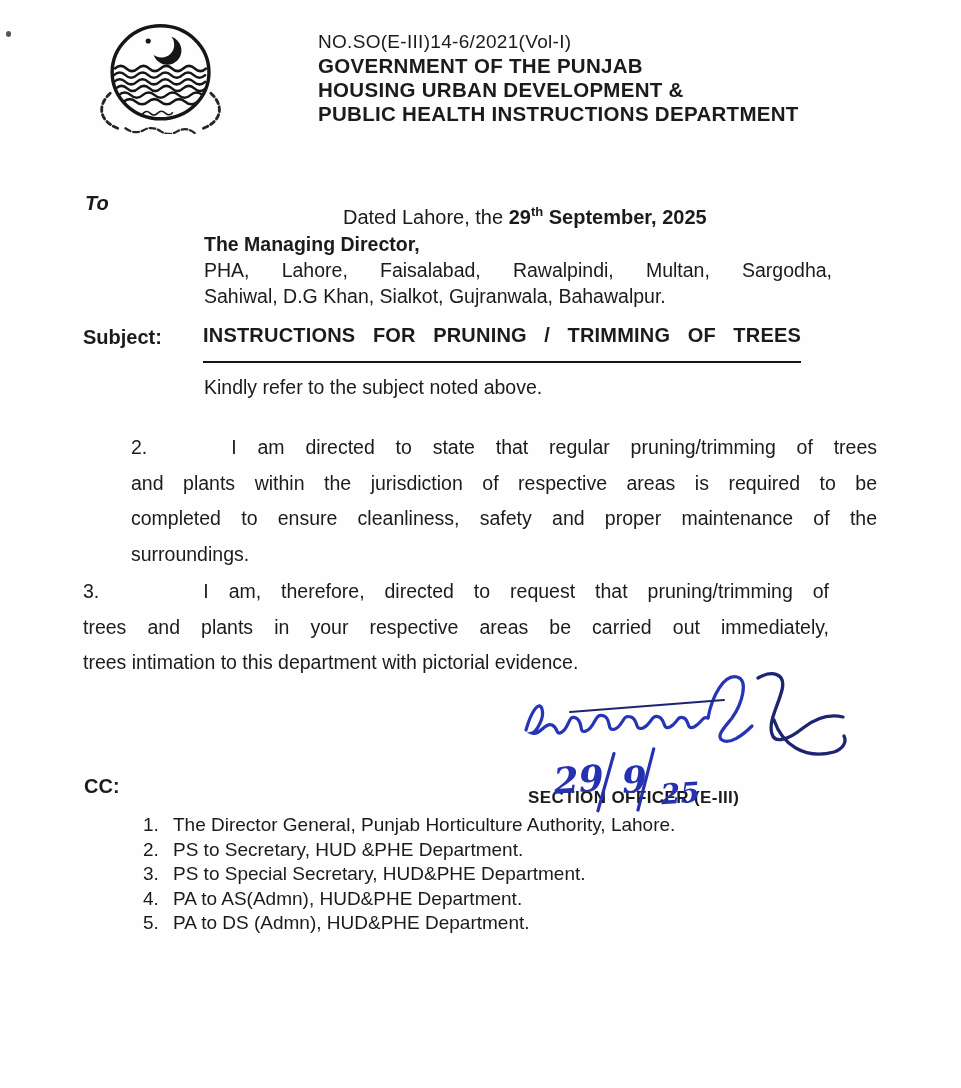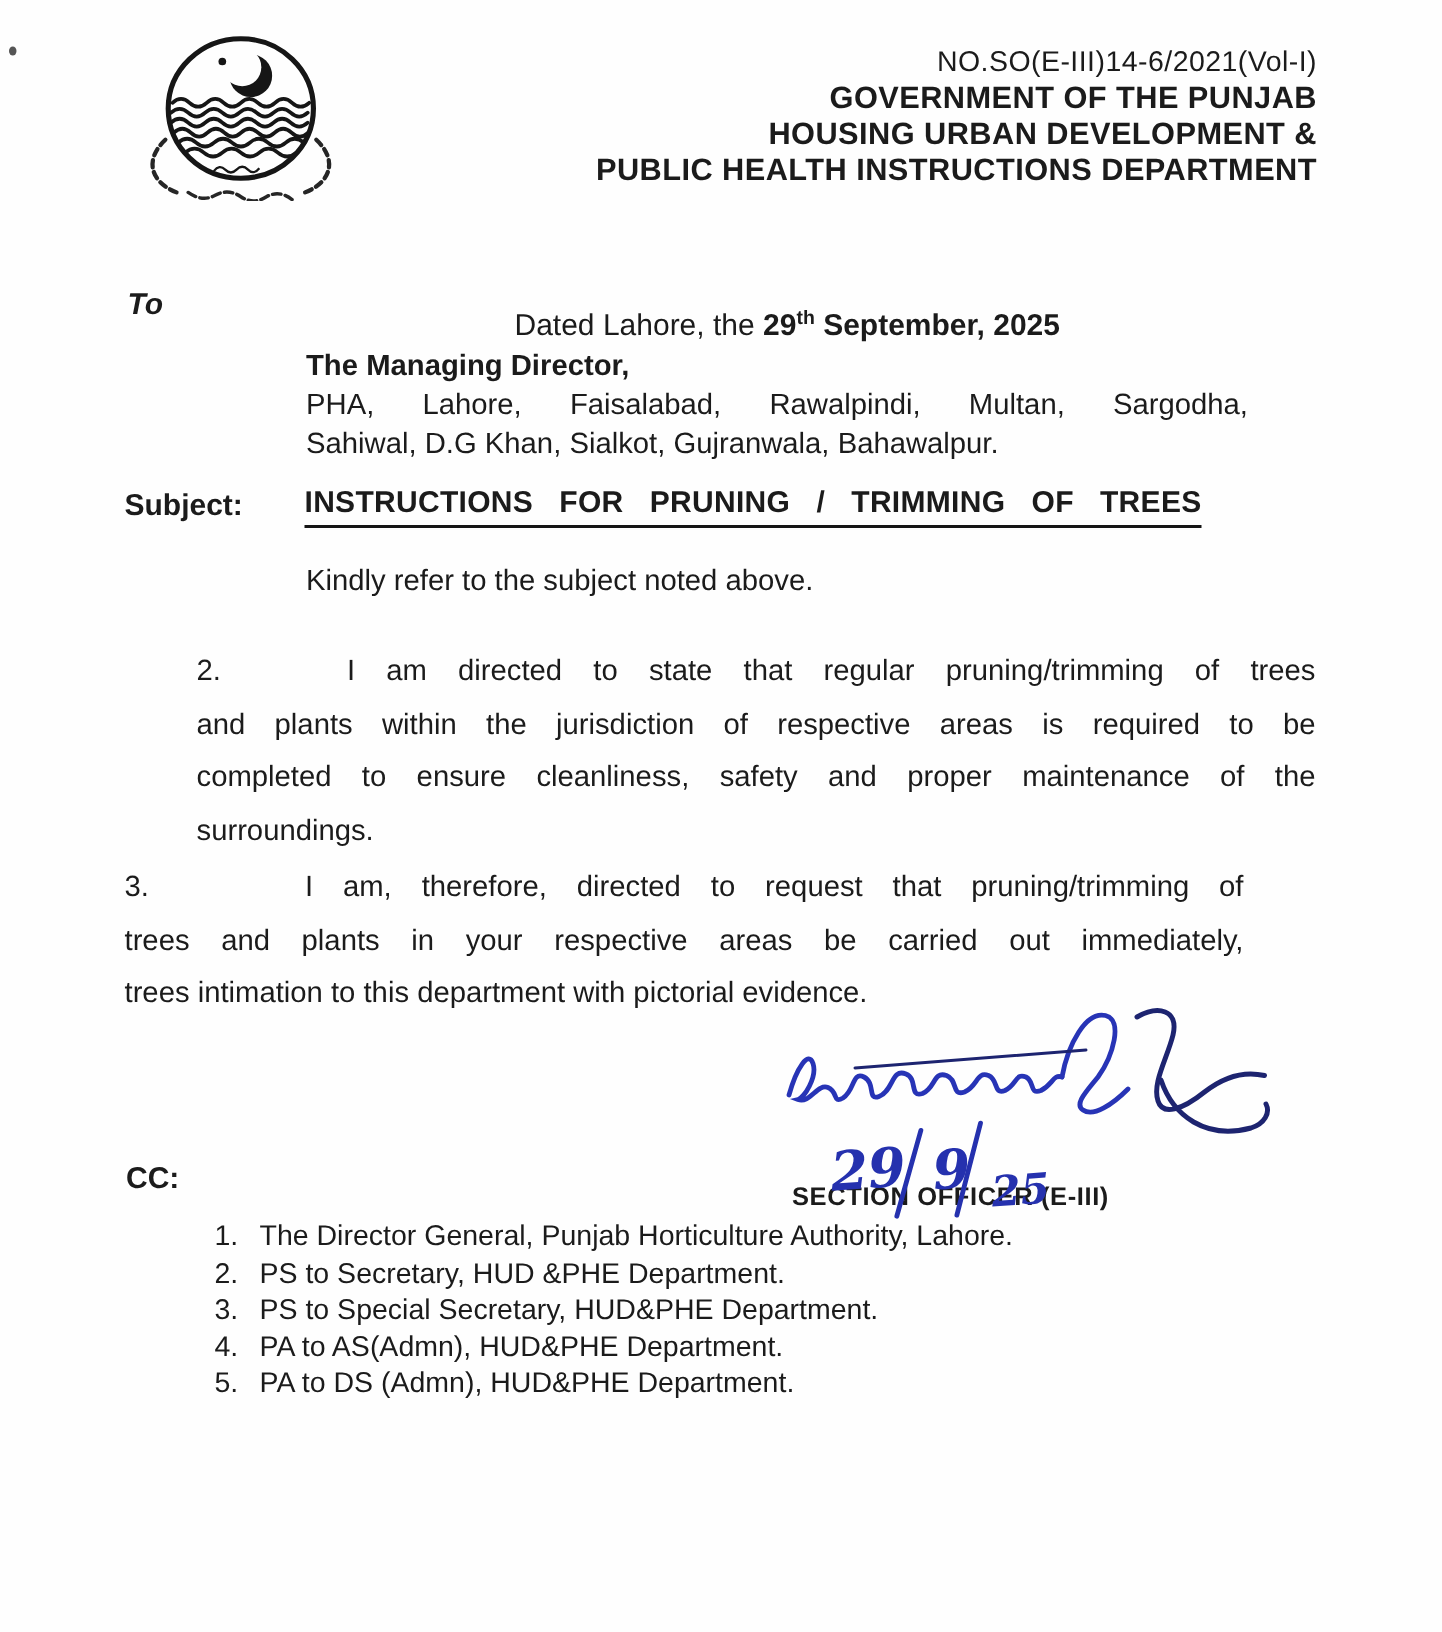--- a/index.html
+++ b/index.html
@@ -8,41 +8,41 @@
     background:#fefefe;
     font-family:"Liberation Sans", sans-serif;
     color:#1b1b1b;
     -webkit-font-smoothing:antialiased;
   }
   .abs{position:absolute;}
   .nowrap{white-space:nowrap;margin-top:44px;}
   .b{font-weight:bold;}
 
   
-  .header-block{left:318px;top:30px;width:560px;text-align:right;line-height:24px;}
+  .header-block{left:318px;top:30px;width:560px;text-align:left;line-height:24px;}
   .ref-no{font-size:19px;letter-spacing:.3px;}
   .org-line{font-size:20.5px;font-weight:bold;letter-spacing:.3px;}
   .crest{left:84px;top:22px;}
 
   
   .date-line{left:343px;top:160px;font-size:20px;}
   .date-line sup{font-size:13px;font-weight:bold;}
 
   .to-label{left:85px;top:192px;font-size:20px;font-weight:bold;font-style:italic;}
 
   
   .addressee{left:204px;top:231px;width:628px;font-size:19.5px;line-height:26px;}
   .addr-name{font-weight:bold;}
   .jline{text-align:justify;text-align-last:justify;}
 
   
   .subject-label{left:83px;top:326px;font-size:20px;font-weight:bold;}
   .subject-text{
     left:203px;top:324px;width:598px;font-size:20px;font-weight:bold;
-    letter-spacing:.2px;border-bottom:2.6px solid #151515;padding-bottom:3px;
+    letter-spacing:.2px;border-bottom:2.6px solid #151515;padding-bottom:14px;
     text-align:justify;text-align-last:justify;
   }
 
   .intro-line{left:204px;top:376px;font-size:19.5px;}
 
   
   .para{left:83px;width:746px;font-size:19.5px;}
   .pline{line-height:35.6px;text-align:justify;text-align-last:justify;}
   .pline.last{text-align-last:left;}
   .num-gap{display:inline-block;width:84px;}

